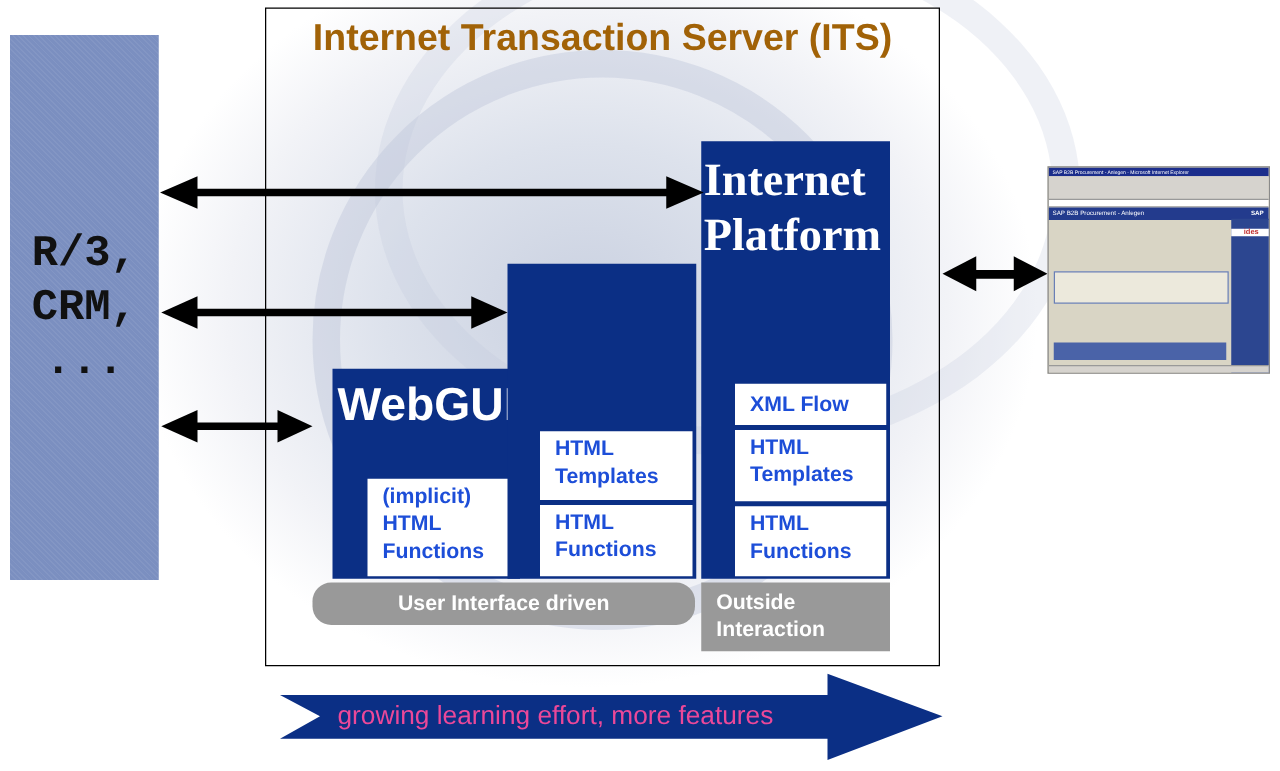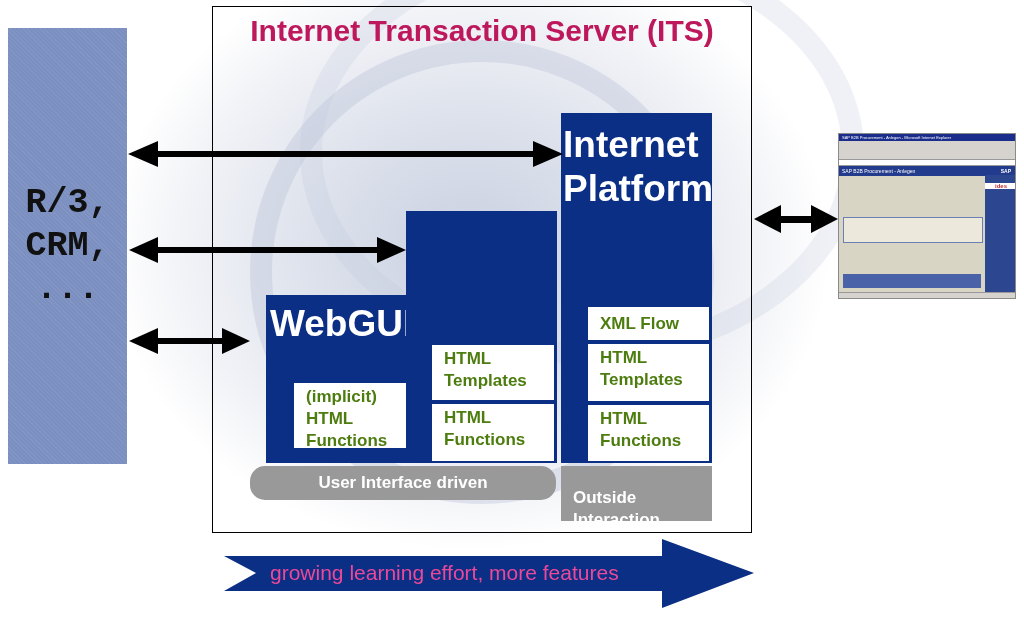--- a/index.html
+++ b/index.html
@@ -20,27 +20,27 @@
   }
   #backend-label {
     font-weight:bold; font-size:35px; line-height:43px; color:#111; white-space:pre-line;
   }
   #its-frame {
     left:212px; top:6px; width:540px; height:527px;
     border:1.5px solid #000; box-sizing:border-box;
   }
   #its-title {
     left:212px; top:14px; width:540px; text-align:center;
-    font-weight:bold; font-size:30px; color:#be185d;
+    font-weight:bold; font-size:30px; color:#a16207;
   }
   .col { background:#0b2f85; box-sizing:border-box; }
   .col-title { color:#fff; font-weight:bold; }
   .wbox {
     position:absolute; background:#fff; box-sizing:border-box;
-    font-weight:bold; font-size:17px; line-height:22px; color:#4d7c0f;
+    font-weight:bold; font-size:17px; line-height:22px; color:#1d4ed8;
     padding:3px 0 0 12px; white-space:pre-line;
   }
   .gbar {
     background:#999; color:#fff; font-weight:bold; font-size:17px;
     box-sizing:border-box;
   }
   #browser {
     left:838px; top:133px; width:178px; height:166px;
     background:#d9d5c5; border:1px solid #8a8a8a; box-sizing:border-box; overflow:hidden;
   }
@@ -55,44 +55,44 @@
   <div id="backend-label">R/3,
 CRM,
 ...</div>
 </div>
 
 <div id="its-frame" class="abs"></div>
 <div id="its-title" class="abs">Internet Transaction Server (ITS)</div>
 
 <div class="abs col" style="left:266px;top:295px;width:150px;height:168px;">
   <div class="abs col-title" style="left:4px;top:8px;font-size:37px;">WebGUI</div>
-  <div class="wbox" style="left:28px;top:88px;width:120px;height:65px;">(implicit)
+  <div class="wbox" style="left:28px;top:88px;width:120px;height:78px;">(implicit)
 HTML
 Functions</div>
 </div>
 
 <div class="abs col" style="left:406px;top:211px;width:151px;height:252px;">
   <div class="wbox" style="left:26px;top:134px;width:122px;height:55px;">HTML
 Templates</div>
   <div class="wbox" style="left:26px;top:193px;width:122px;height:57px;">HTML
 Functions</div>
 </div>
 
 <div class="abs col" style="left:561px;top:113px;width:151px;height:350px;">
-  <div class="abs col-title" style="left:2px;top:10px;font-size:37px;line-height:44px;white-space:pre-line;">Internet
+  <div class="abs col-title" style="left:2px;top:10px;font-size:37px;line-height:44px;white-space:pre-line;font-family:Liberation Serif, serif;">Internet
 Platform</div>
   <div class="wbox" style="left:27px;top:194px;width:121px;height:33px;padding-top:6px;">XML Flow</div>
   <div class="wbox" style="left:27px;top:231px;width:121px;height:57px;">HTML
 Templates</div>
   <div class="wbox" style="left:27px;top:292px;width:121px;height:56px;">HTML
 Functions</div>
 </div>
 
 <div class="abs gbar" style="left:250px;top:466px;width:306px;height:34px;text-align:center;line-height:34px;border-radius:15px;">User Interface driven</div>
-<div class="abs gbar" style="left:561px;top:466px;width:151px;height:55px;padding:21px 0 0 12px;line-height:22px;white-space:pre-line;">Outside
+<div class="abs gbar" style="left:561px;top:466px;width:151px;height:55px;padding:5px 0 0 12px;line-height:22px;white-space:pre-line;">Outside
 Interaction</div>
 
 <svg class="abs" style="left:0;top:0;" width="1024" height="617">
   <g fill="#000">
     <rect x="150" y="151" width="396" height="6"></rect>
     <polygon points="128,154 158,141 158,167"></polygon>
     <polygon points="563,154 533,141 533,167"></polygon>
   </g>
   <g fill="#000">
     <rect x="150" y="247" width="240" height="6"></rect>

